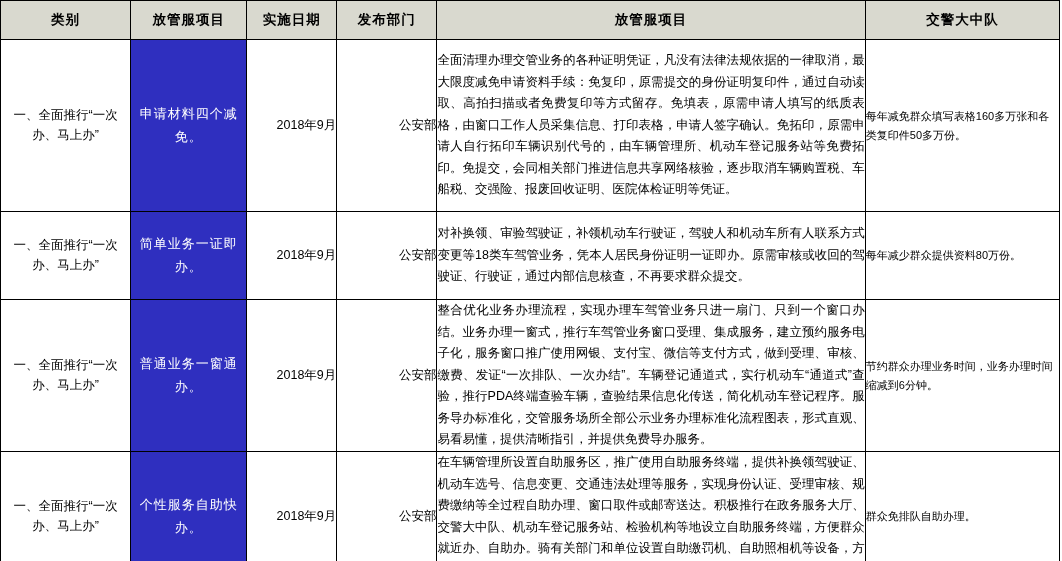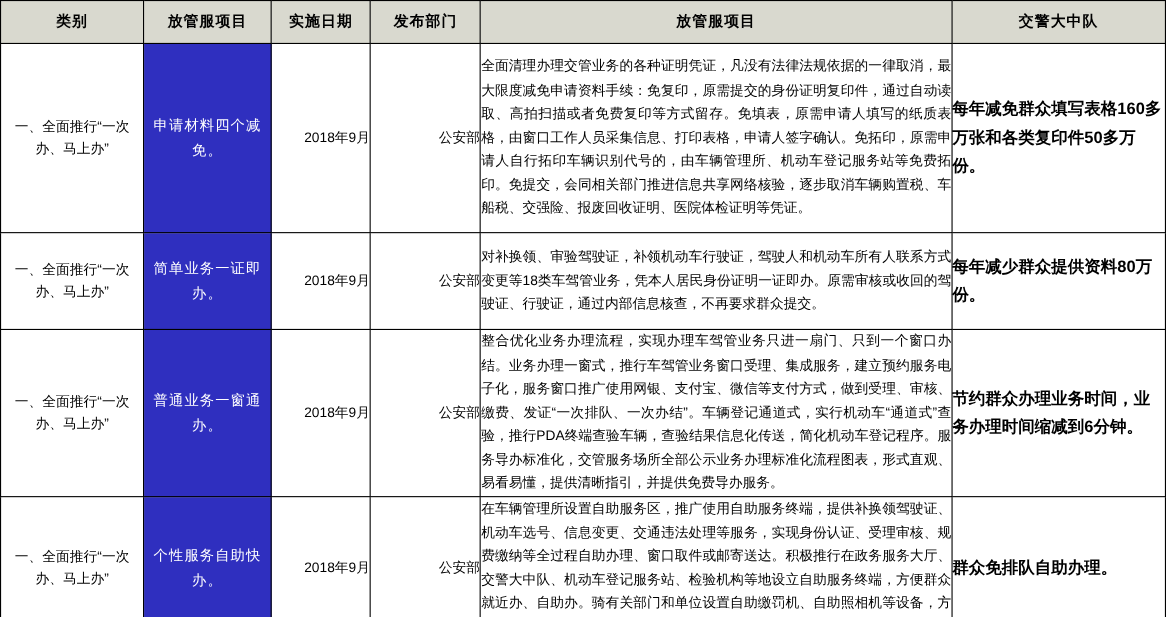--- a/index.html
+++ b/index.html
@@ -69,26 +69,25 @@
   td.cell-desc {
     font-size: 12.5px;
     line-height: 1.72;
     padding: 7px 8px 7px 8px;
     text-align: justify;
     text-justify: inter-ideograph;
     vertical-align: middle;
     margin-top: 10px;
   }
   td.cell-status {
-    font-size: 15px;
+    font-size: 11px;
     line-height: 1.72;
     padding: 7px 8px;
     text-align: left;
     vertical-align: middle;
-    font-weight: bold;
   }
   .row-1 { height: 172px; }
   .row-2 { height: 88px; }
   .row-3 { height: 152px; }
   .row-4 { height: 124px; }
 </style>
 </head>
 <body>
 
 <table class="doc-table">

